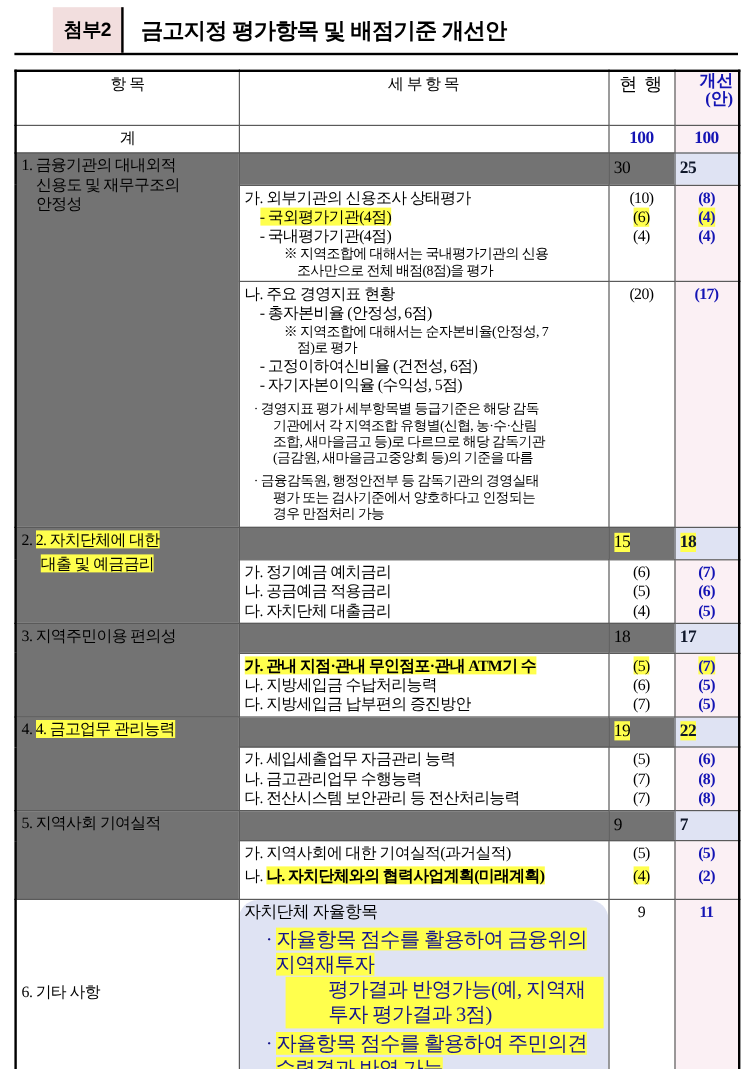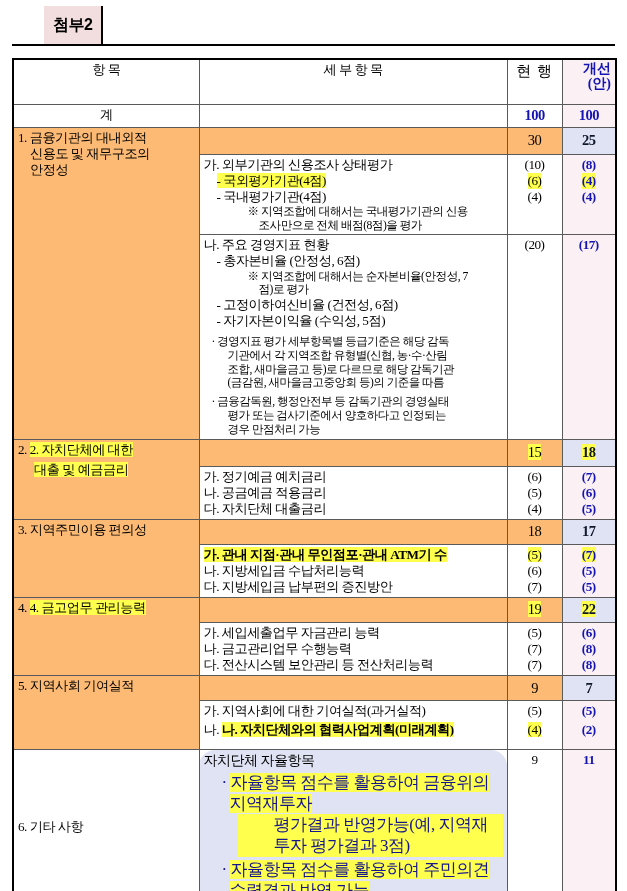--- a/index.html
+++ b/index.html
@@ -104,24 +104,24 @@
     line-height: 1.22;
   }
   td.new {
     background: #fbf0f4;
     color: #1414b4;
     font-weight: bold;
   }
   td.new.band, td.cur.band { vertical-align: middle; }
 
   
-  tr.band > td { background: #fdba74; }
+  tr.band > td { background: #737373; }
   tr.band td.new { background: #dfe3f3; }
   tr.band td.cur, tr.band td.new {
-    text-align: center;
+    text-align: left;
     vertical-align: middle;
     font-size: 14.5px;
     margin-left: 34px;
   }
   tr.band td.new { color: #0f172a; font-weight: bold; }
 
   td.total-label {
     text-align: center;
     font-size: 14.5px;
     letter-spacing: 3px;
@@ -140,21 +140,21 @@
   td.item {
     vertical-align: top;
     font-size: 13.8px;
     line-height: 1.30;
   }
   td.item.mid { vertical-align: middle; }
 
   .hl { background: #ffff4d; }
   .lvl1 { margin-left: 0; }
   .lvl2 { margin-left: 13px; }
-  .lvl3 { margin-left: 44px; font-size: 11.6px; line-height: 1.18; }
+  .lvl3 { margin-left: 33px; font-size: 11.6px; line-height: 1.18; }
   .note {
     margin-left: 8px;
     font-size: 11.5px;
     line-height: 1.2;
     text-indent: -8px;
     padding-left: 8px;
   }
   .note .ind { display: block; text-indent: 0; margin-left: 8px; }
   .lvl3 .ind { display: block; margin-left: 11px; }
 
@@ -172,20 +172,21 @@
 
   td.sec6 { background: #dfe3f3; border-radius: 16px; }
 </style>
 </head>
 <body>
 
 <div class="page">
 
   <div class="titlebar">
     <div class="tag">첨부2</div>
+    <div class="doc-title">금고지정 평가항목 및 배점기준 개선안</div>
   </div>
 
   <table class="grid">
     <colgroup>
       <col class="c-item">
         <col class="c-sub">
         <col class="c-cur">
         <col class="c-new">
     </colgroup>
     <thead>

